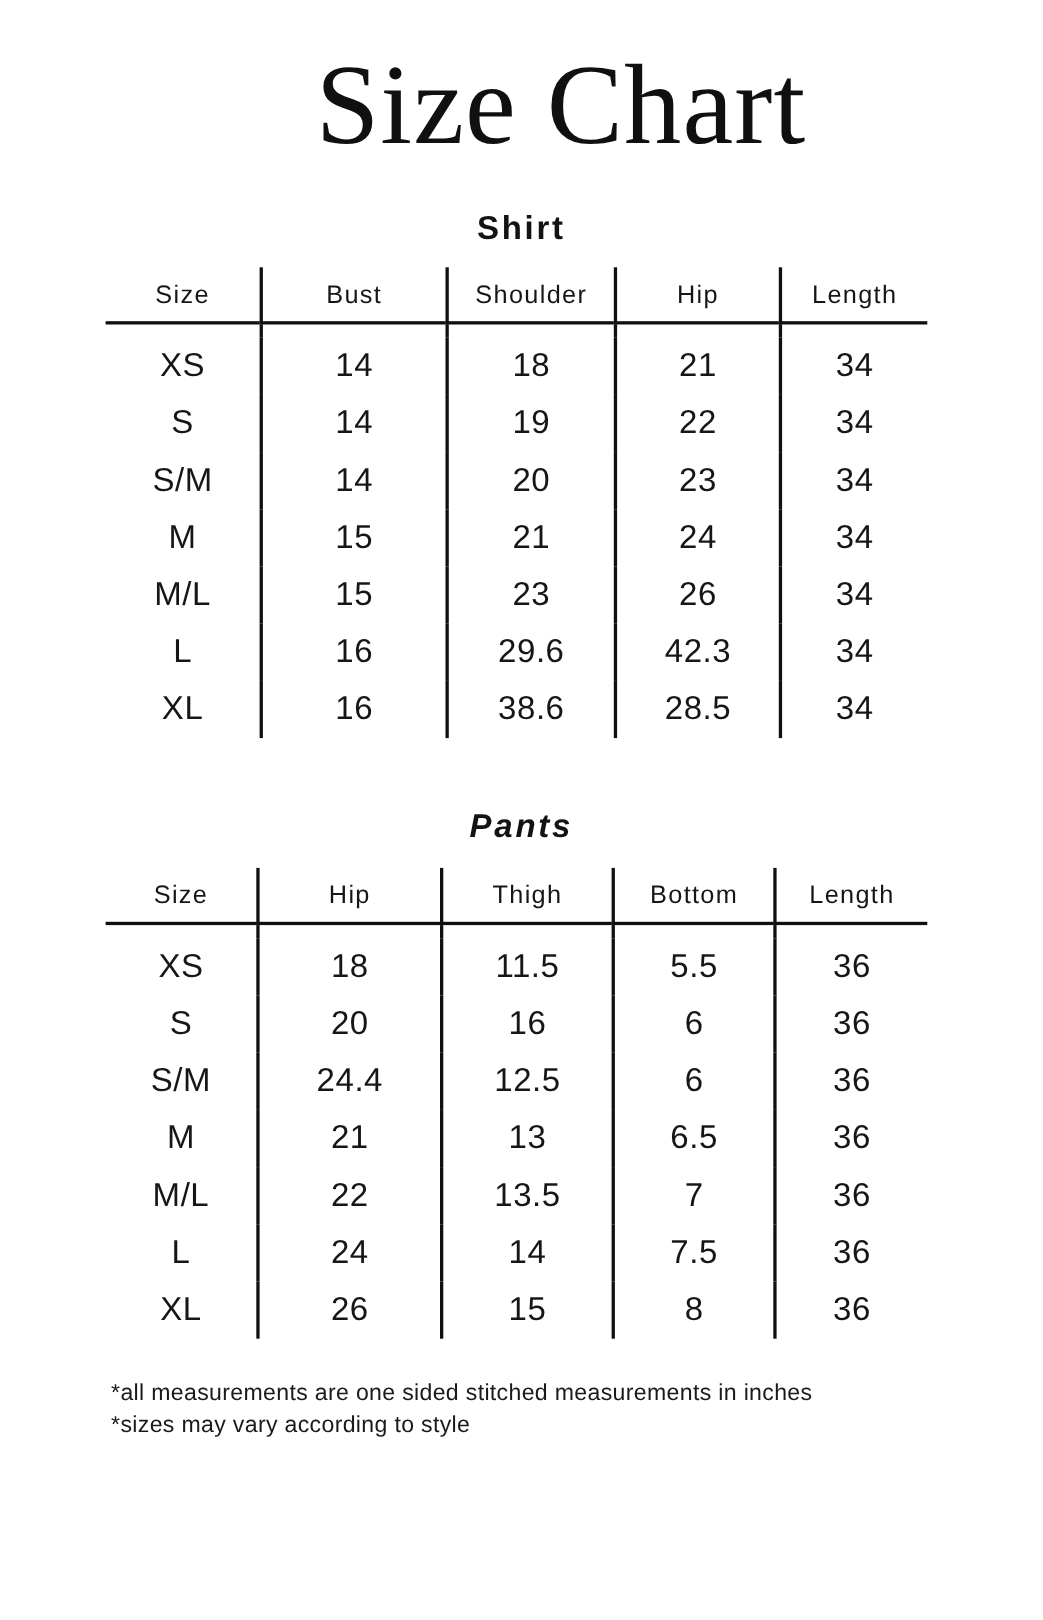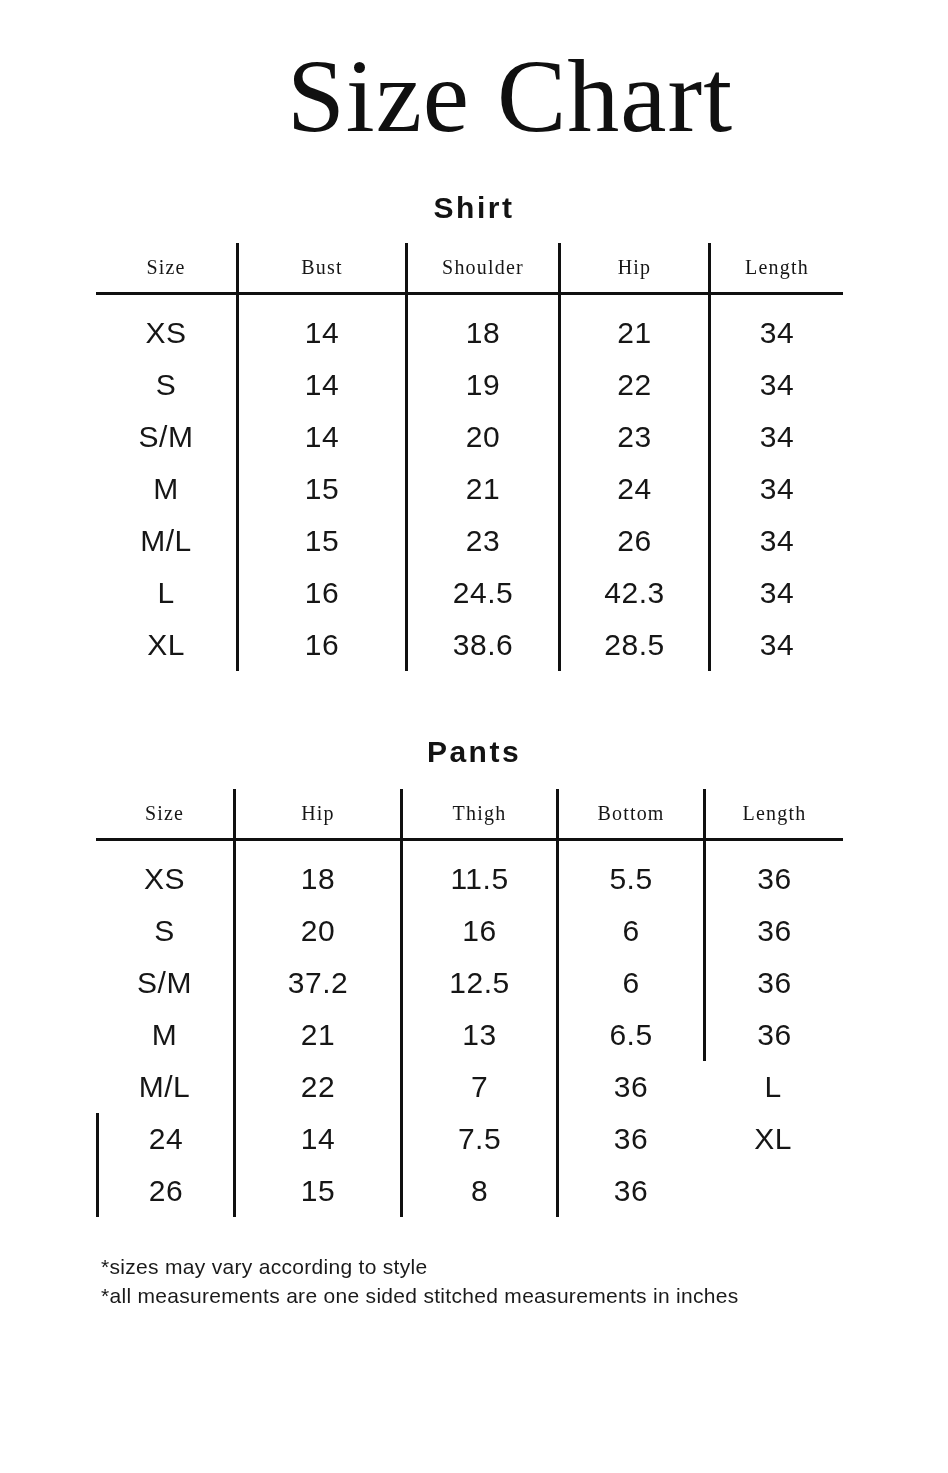--- a/index.html
+++ b/index.html
@@ -30,43 +30,42 @@
     position: absolute;
     left: 0;
     width: 100%;
     text-align: center;
     font-size: 30px;
     font-weight: 600;
     letter-spacing: 2.5px;
     color: #131313;
   }
   .section-title.shirt { top: 191px; }
-  .section-title.pants { top: 735px; }
+  .section-title.pants { top: 735px; font-style: italic; }
   .size-table {
     position: absolute;
     left: 96px;
     width: 747px;
     display: grid;
     grid-template-rows: 52px 12px repeat(7, 52px);
   }
   .size-table.shirt { top: 243px; grid-template-columns: 140px 169px 153px 150px 135px; }
   .size-table.pants { top: 789px; grid-template-columns: 137px 167px 156px 147px 140px; }
   .cell {
     display: flex;
     align-items: center;
     justify-content: center;
     font-size: 30px;
     letter-spacing: 0.5px;
     color: #161616;
   }
   .cell.th {
-    font-size: 20px;
+    font-size: 23px;
     letter-spacing: 1.2px;
     border-bottom: 3px solid #101010;
-    font-family: Liberation Serif, serif;
   }
   .cell.vline { border-left: 3px solid #101010; }
   .cell.spacer { height: 12px; }
   .notes {
     position: absolute;
     left: 101px;
     top: 1252px;
     font-size: 21px;
     line-height: 29px;
     letter-spacing: 0.3px;
@@ -123,21 +122,21 @@
       <div class="cell vline">21</div>
       <div class="cell vline">24</div>
       <div class="cell vline">34</div>
       <div class="cell">M/L</div>
       <div class="cell vline">15</div>
       <div class="cell vline">23</div>
       <div class="cell vline">26</div>
       <div class="cell vline">34</div>
       <div class="cell">L</div>
       <div class="cell vline">16</div>
-      <div class="cell vline">24.5</div>
+      <div class="cell vline">29.6</div>
       <div class="cell vline">42.3</div>
       <div class="cell vline">34</div>
       <div class="cell">XL</div>
       <div class="cell vline">16</div>
       <div class="cell vline">38.6</div>
       <div class="cell vline">28.5</div>
       <div class="cell vline">34</div>
     </div>
 
   <h2 class="section-title pants">Pants</h2>
@@ -157,44 +156,45 @@
       <div class="cell vline">18</div>
       <div class="cell vline">11.5</div>
       <div class="cell vline">5.5</div>
       <div class="cell vline">36</div>
       <div class="cell">S</div>
       <div class="cell vline">20</div>
       <div class="cell vline">16</div>
       <div class="cell vline">6</div>
       <div class="cell vline">36</div>
       <div class="cell">S/M</div>
-      <div class="cell vline">37.2</div>
+      <div class="cell vline">24.4</div>
       <div class="cell vline">12.5</div>
       <div class="cell vline">6</div>
       <div class="cell vline">36</div>
       <div class="cell">M</div>
       <div class="cell vline">21</div>
       <div class="cell vline">13</div>
       <div class="cell vline">6.5</div>
       <div class="cell vline">36</div>
       <div class="cell">M/L</div>
       <div class="cell vline">22</div>
+      <div class="cell vline">13.5</div>
       <div class="cell vline">7</div>
       <div class="cell vline">36</div>
       <div class="cell">L</div>
       <div class="cell vline">24</div>
       <div class="cell vline">14</div>
       <div class="cell vline">7.5</div>
       <div class="cell vline">36</div>
       <div class="cell">XL</div>
       <div class="cell vline">26</div>
       <div class="cell vline">15</div>
       <div class="cell vline">8</div>
       <div class="cell vline">36</div>
     </div>
 
   <div class="notes">
+    <p>*all measurements are one sided stitched measurements in inches</p>
     <p>*sizes may vary according to style</p>
-    <p>*all measurements are one sided stitched measurements in inches</p>
   </div>
 
 
 </div>
 
 </body></html>

